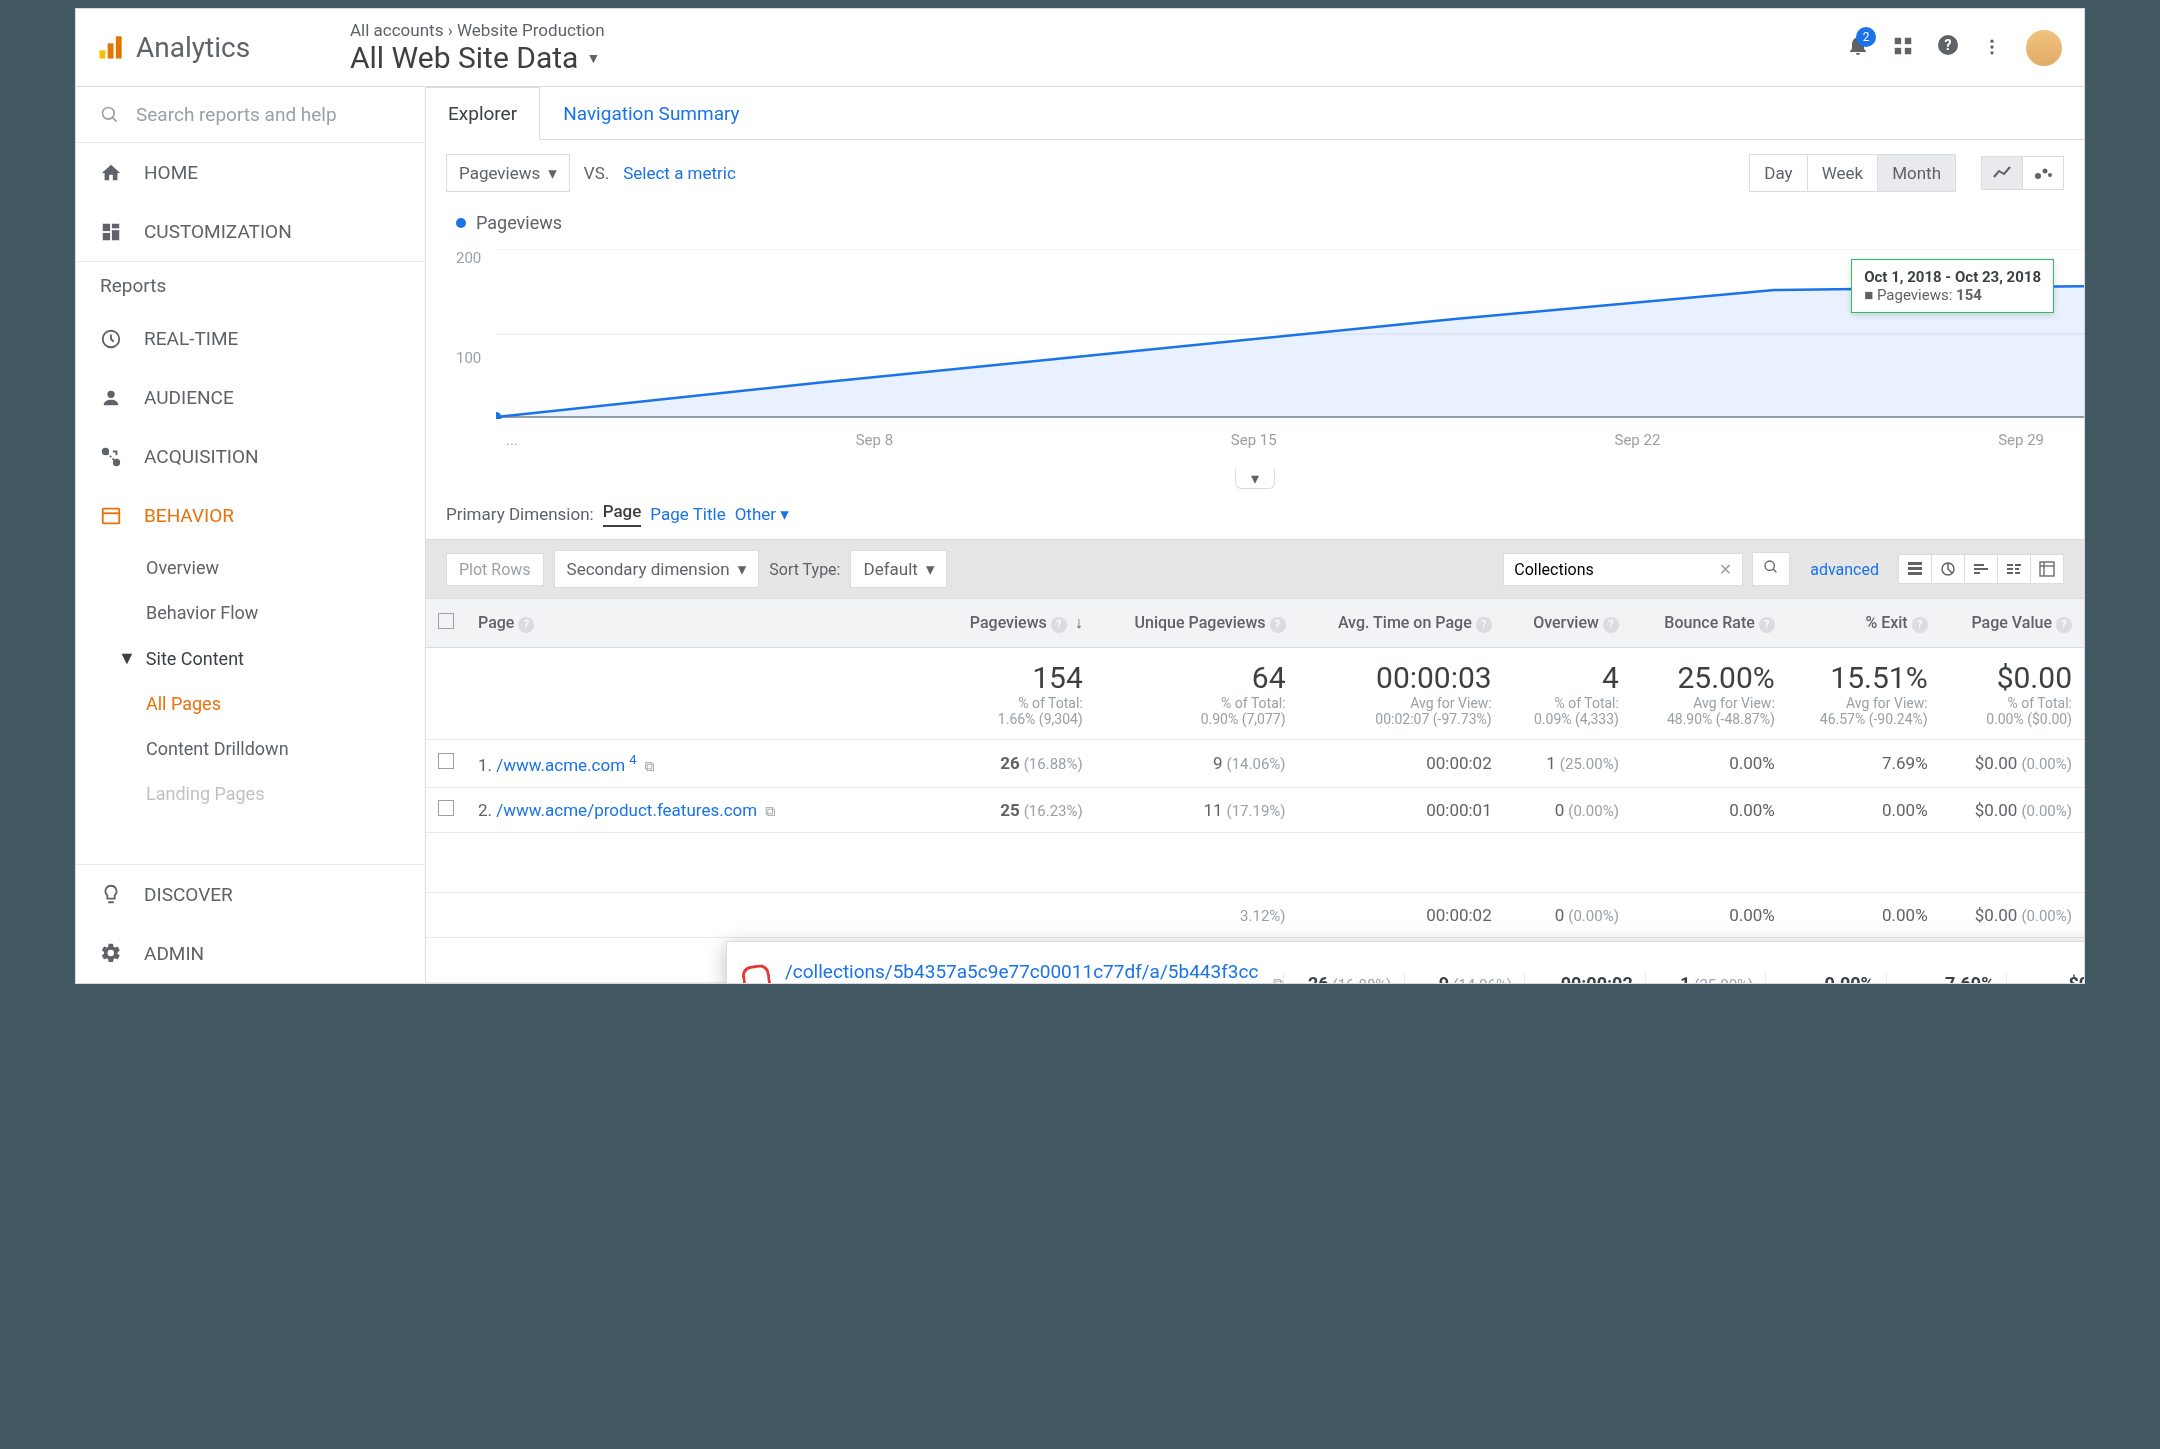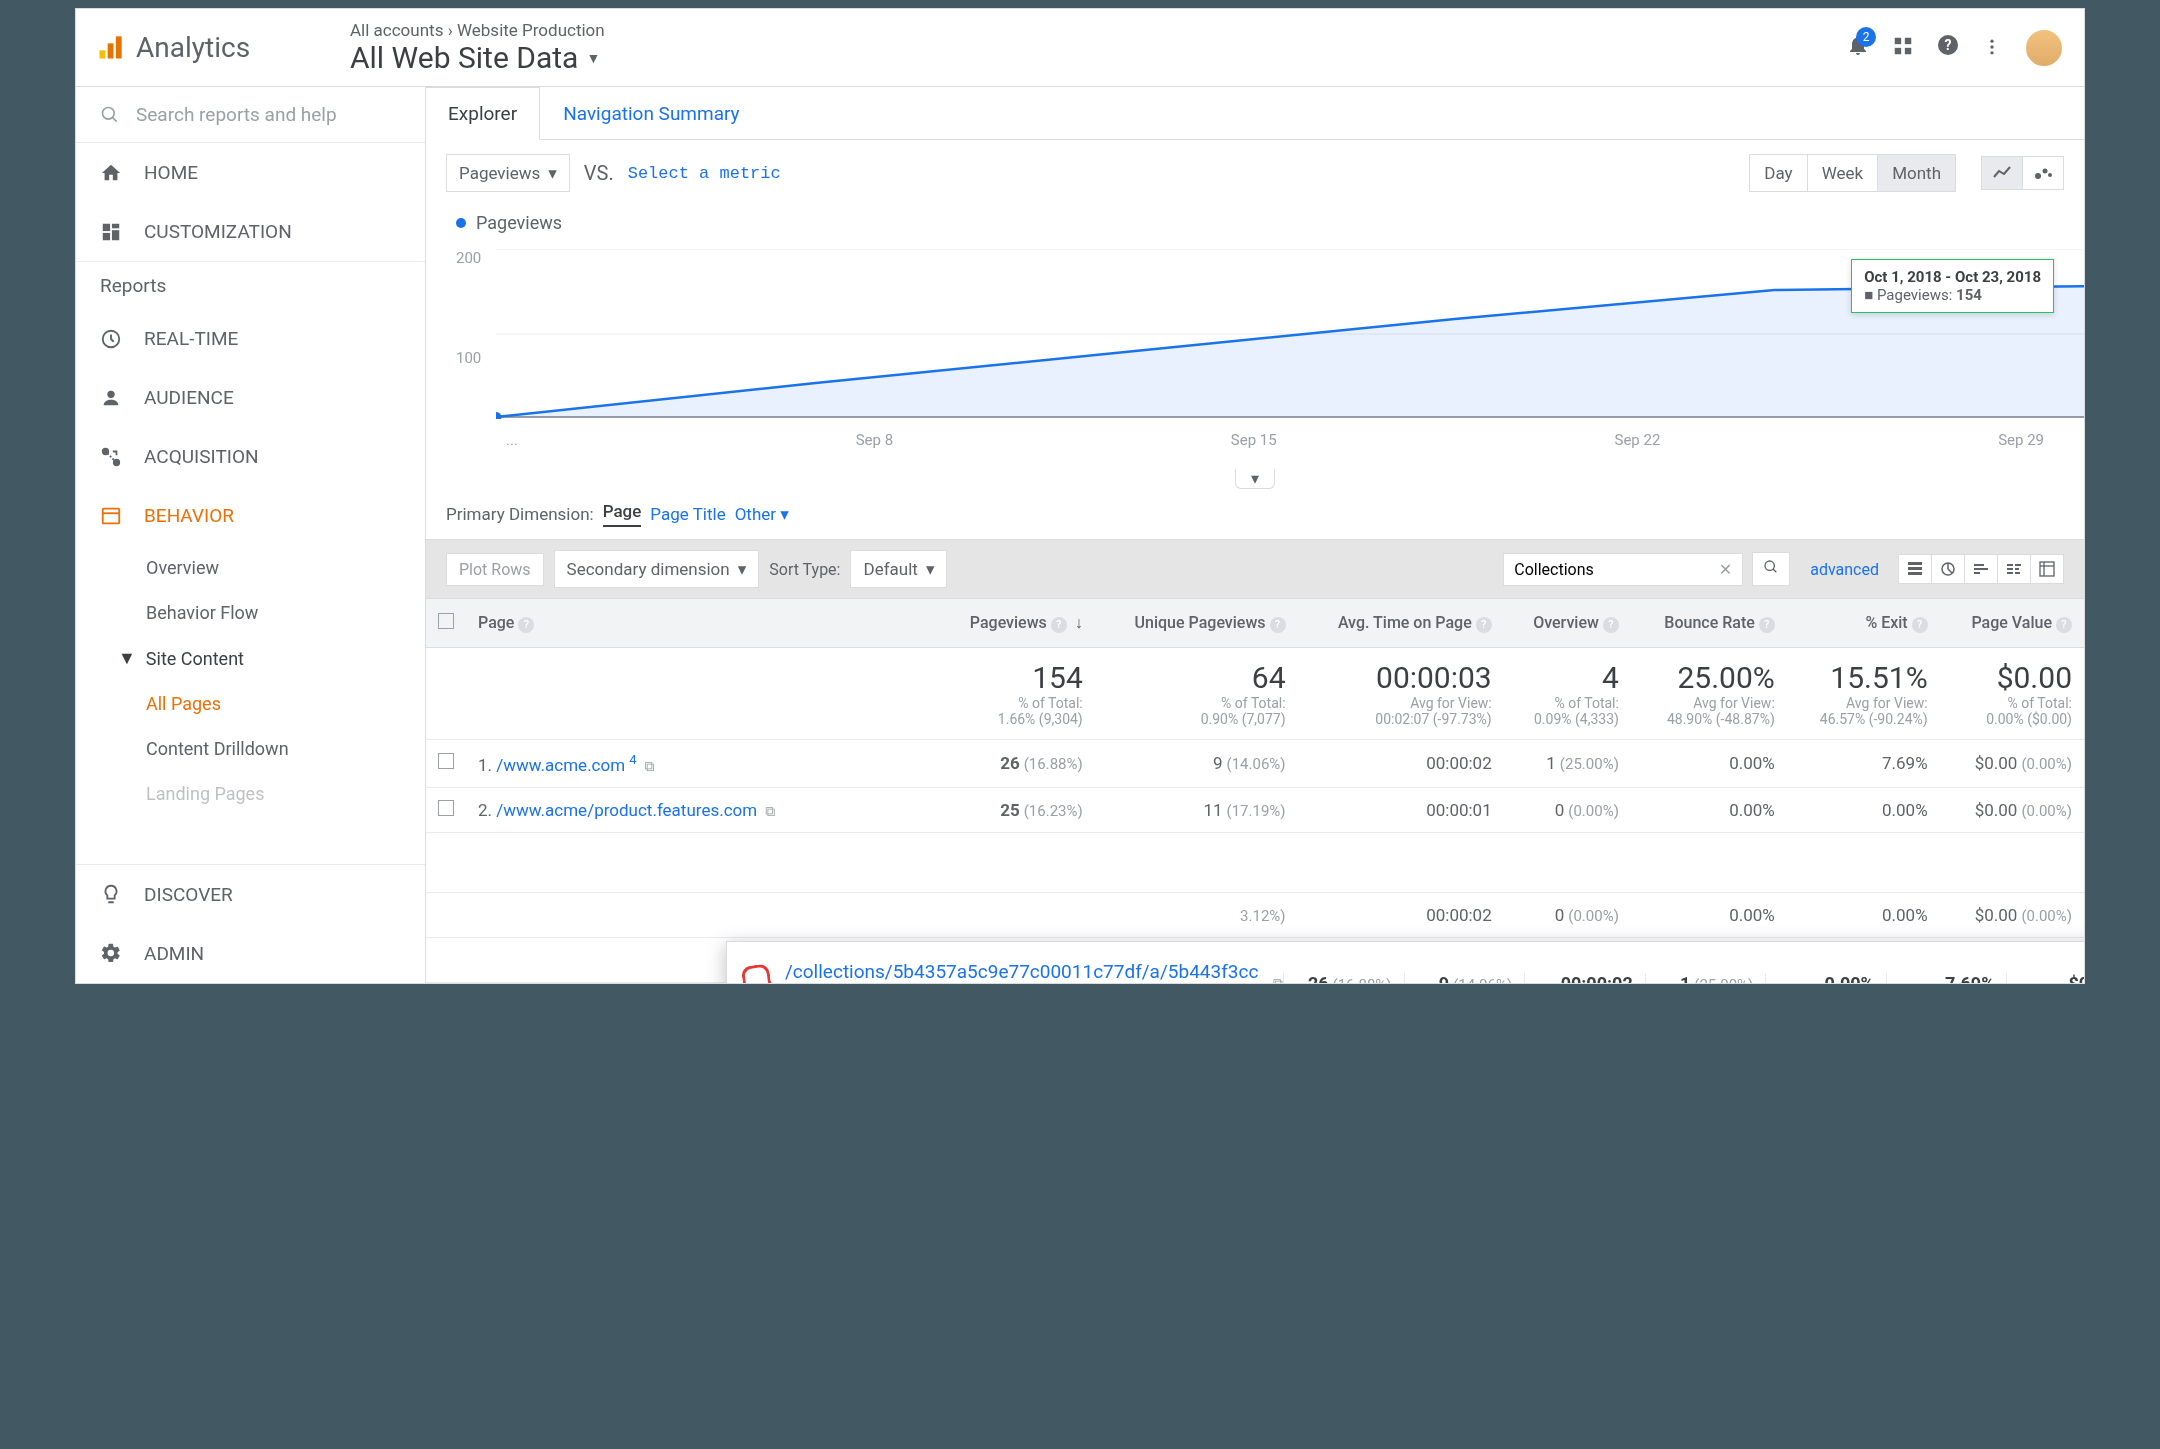--- a/index.html
+++ b/index.html
@@ -29,22 +29,22 @@
 .sub-items { padding-left: 70px; }
 .sub-item { padding: 12px 0; color: #5f6368; font-size: 18px; cursor: pointer; }
 .sub-item.active { color: #e8710a; }
 .sub-header { padding: 12px 0; color: #3c4043; font-size: 18px; display: flex; align-items: center; gap: 10px; margin-left: -28px; }
 .main { flex: 1; background: #fff; overflow: hidden; position: relative; }
 .tabs { display: flex; border-bottom: 1px solid #dadce0; margin-left: -1px; }
 .tab { padding: 14px 22px; font-size: 19px; color: #1a73e8; cursor: pointer; border: 1px solid transparent; border-bottom: none; }
 .tab.active { color: #3c4043; border: 1px solid #dadce0; border-bottom: 1px solid #fff; margin-bottom: -1px; background: #fff; }
 .controls-row { display: flex; align-items: center; padding: 14px 20px; gap: 14px; }
 .select-box { border: 1px solid #dadce0; padding: 8px 12px; font-size: 17px; color: #5f6368; display: flex; align-items: center; gap: 8px; background: #fff; cursor: pointer; }
-.vs-text { font-size: 20px; color: #5f6368; }
-.select-metric { color: #1a73e8; font-size: 17px; cursor: pointer; font-family: Liberation Mono, monospace; }
+.vs-text { font-size: 17px; color: #5f6368; }
+.select-metric { color: #1a73e8; font-size: 17px; cursor: pointer; }
 .range-btns { margin-left: auto; display: flex; }
 .range-btn { border: 1px solid #dadce0; padding: 8px 14px; font-size: 17px; color: #5f6368; cursor: pointer; margin-left: -1px; }
 .range-btn.active { background: #e8eaed; }
 .chart-icons { display: flex; gap: 0; margin-left: 12px; }
 .chart-icon-btn { border: 1px solid #dadce0; padding: 8px 10px; cursor: pointer; margin-left: -1px; display: flex; align-items: center; }
 .chart-icon-btn.active { background: #e8eaed; }
 .chart-legend { padding: 6px 30px; display: flex; align-items: center; gap: 10px; color: #5f6368; font-size: 18px; }
 .dot { width: 10px; height: 10px; border-radius: 50%; background: #1a73e8; }
 .chart-area { position: relative; height: 200px; margin: 10px 30px 20px 30px; }
 .y-label { position: absolute; left: 0; font-size: 15px; color: #9aa0a6; }

